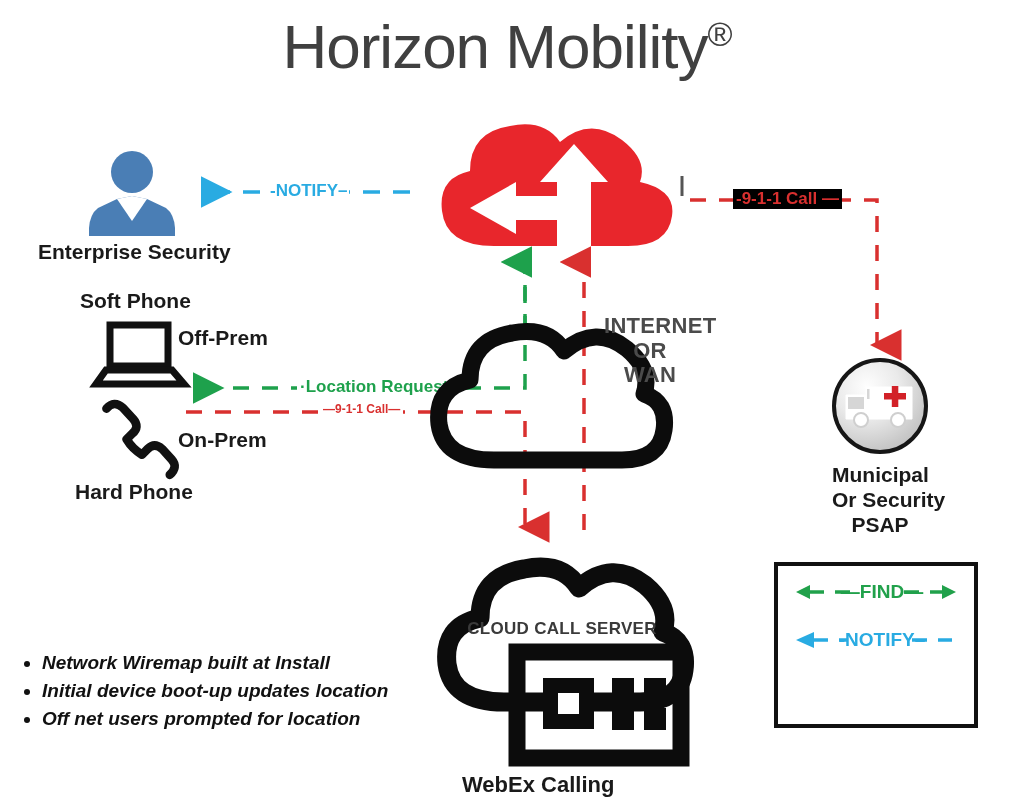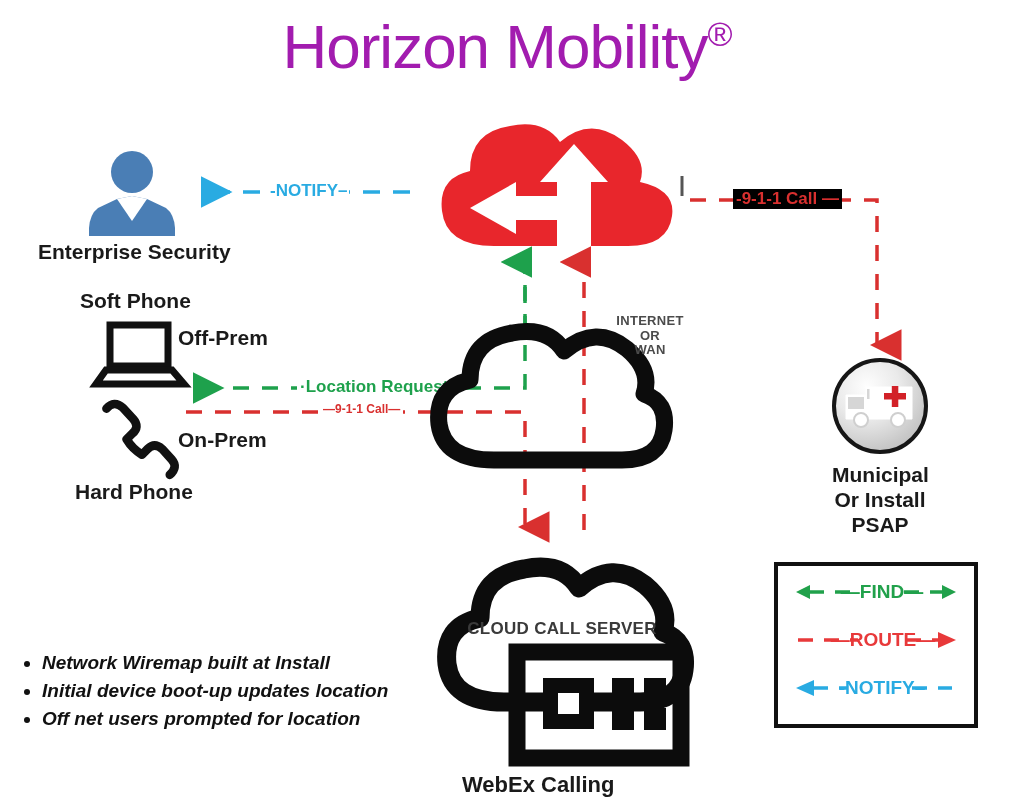--- a/index.html
+++ b/index.html
@@ -1,25 +1,25 @@
 <!DOCTYPE html>
 <html><head>
 <meta charset="utf-8">
 <style>
   html,body{margin:0;padding:0;background:#ffffff;}
   body{width:1014px;height:809px;position:relative;overflow:hidden;
        font-family:"Liberation Sans","DejaVu Sans",sans-serif;color:#111;}
   .abs{position:absolute;}
   
   #title{left:0;top:14px;width:1014px;text-align:center;font-size:62px;
-         line-height:1.05;color:#a21caf;font-weight:400;letter-spacing:-1px;}
+         line-height:1.05;color:#404040;font-weight:400;letter-spacing:-1px;}
   #title sup{font-size:34px;vertical-align:super;line-height:0;}
   
   .lbl{font-size:21px;font-weight:700;color:#1a1a1a;white-space:nowrap;}
-  .lbl-gray{font-size:13px;font-weight:600;color:#4b4b4b;text-align:center;
+  .lbl-gray{font-size:22px;font-weight:600;color:#4b4b4b;text-align:center;
             line-height:1.12;letter-spacing:.3px;}
   .bullets{font-size:19px;font-style:italic;font-weight:700;color:#111;
            line-height:1.42;}
   .bullets li{margin:0 0 1px 0;}
   .bullets ul{margin:0;padding-left:26px;list-style:disc;}
   
   #legend{border:4px solid #111;background:#fff;}
   .legend-row{display:flex;align-items:center;justify-content:center;height:36px;}
   
   #psap-circle{width:96px;height:96px;border-radius:50%;
@@ -152,45 +152,37 @@
       <path d="M4,14 L20,14 L20,26 L4,26 Z" fill="#d6d6d6"></path>
       <rect x="23" y="6" width="2.5" height="10" fill="#d6d6d6"></rect>
       <rect x="40" y="10" width="22" height="6.5" fill="#d22128"></rect>
       <rect x="47.8" y="3" width="6.5" height="21" fill="#d22128"></rect>
       <circle cx="17" cy="37" r="7" fill="#ffffff" stroke="#cfcfcf" stroke-width="2"></circle>
       <circle cx="54" cy="37" r="7" fill="#ffffff" stroke="#cfcfcf" stroke-width="2"></circle>
     </svg>
   </div>
   <div class="lbl" style="width:96px;text-align:center;margin-top:8px;line-height:1.2;">
     <div>Municipal</div>
-    <div>Or Install</div>
+    <div>Or Security</div>
     <div>PSAP</div>
   </div>
 </div>
 
 <div class="abs" id="legend" style="left:774px;top:562px;width:196px;height:158px;">
 
   <div class="legend-row" style="margin-top:8px;">
     <svg width="180" height="26" viewBox="0 0 180 26">
       <path d="M10,13 L24,6 L24,20 Z" fill="#21a14b"></path>
       <line x1="23" y1="13" x2="74" y2="13" stroke="#21a14b" stroke-width="3.5" stroke-dasharray="15,11"></line>
       <line x1="118" y1="13" x2="158" y2="13" stroke="#21a14b" stroke-width="3.5" stroke-dasharray="15,11"></line>
       <path d="M170,13 L156,6 L156,20 Z" fill="#21a14b"></path>
       <text x="96" y="19" text-anchor="middle" fill="#21a14b" font-size="19" font-weight="700" font-family="Liberation Sans, sans-serif">—FIND—</text>
     </svg>
   </div>
 
-  <div class="legend-row" style="margin-top:12px;">
-    <svg width="180" height="26" viewBox="0 0 180 26">
-      <line x1="12" y1="13" x2="72" y2="13" stroke="#e8393a" stroke-width="3.5" stroke-dasharray="15,11"></line>
-      <line x1="120" y1="13" x2="154" y2="13" stroke="#e8393a" stroke-width="3.5" stroke-dasharray="15,11"></line>
-      <path d="M170,13 L152,5 L152,21 Z" fill="#e8393a"></path>
-      <text x="97" y="19" text-anchor="middle" fill="#e8393a" font-size="19" font-weight="700" font-family="Liberation Sans, sans-serif">—ROUTE—</text>
-    </svg>
-  </div>
 
   <div class="legend-row" style="margin-top:12px;">
     <svg width="180" height="26" viewBox="0 0 180 26">
       <path d="M10,13 L28,5 L28,21 Z" fill="#29abe2"></path>
       <line x1="27" y1="13" x2="62" y2="13" stroke="#29abe2" stroke-width="3.5" stroke-dasharray="15,11"></line>
       <line x1="126" y1="13" x2="166" y2="13" stroke="#29abe2" stroke-width="3.5" stroke-dasharray="15,11"></line>
       <text x="96" y="19" text-anchor="middle" fill="#29abe2" font-size="19" font-weight="700" font-family="Liberation Sans, sans-serif">-NOTIFY–</text>
     </svg>
   </div>
 </div>

